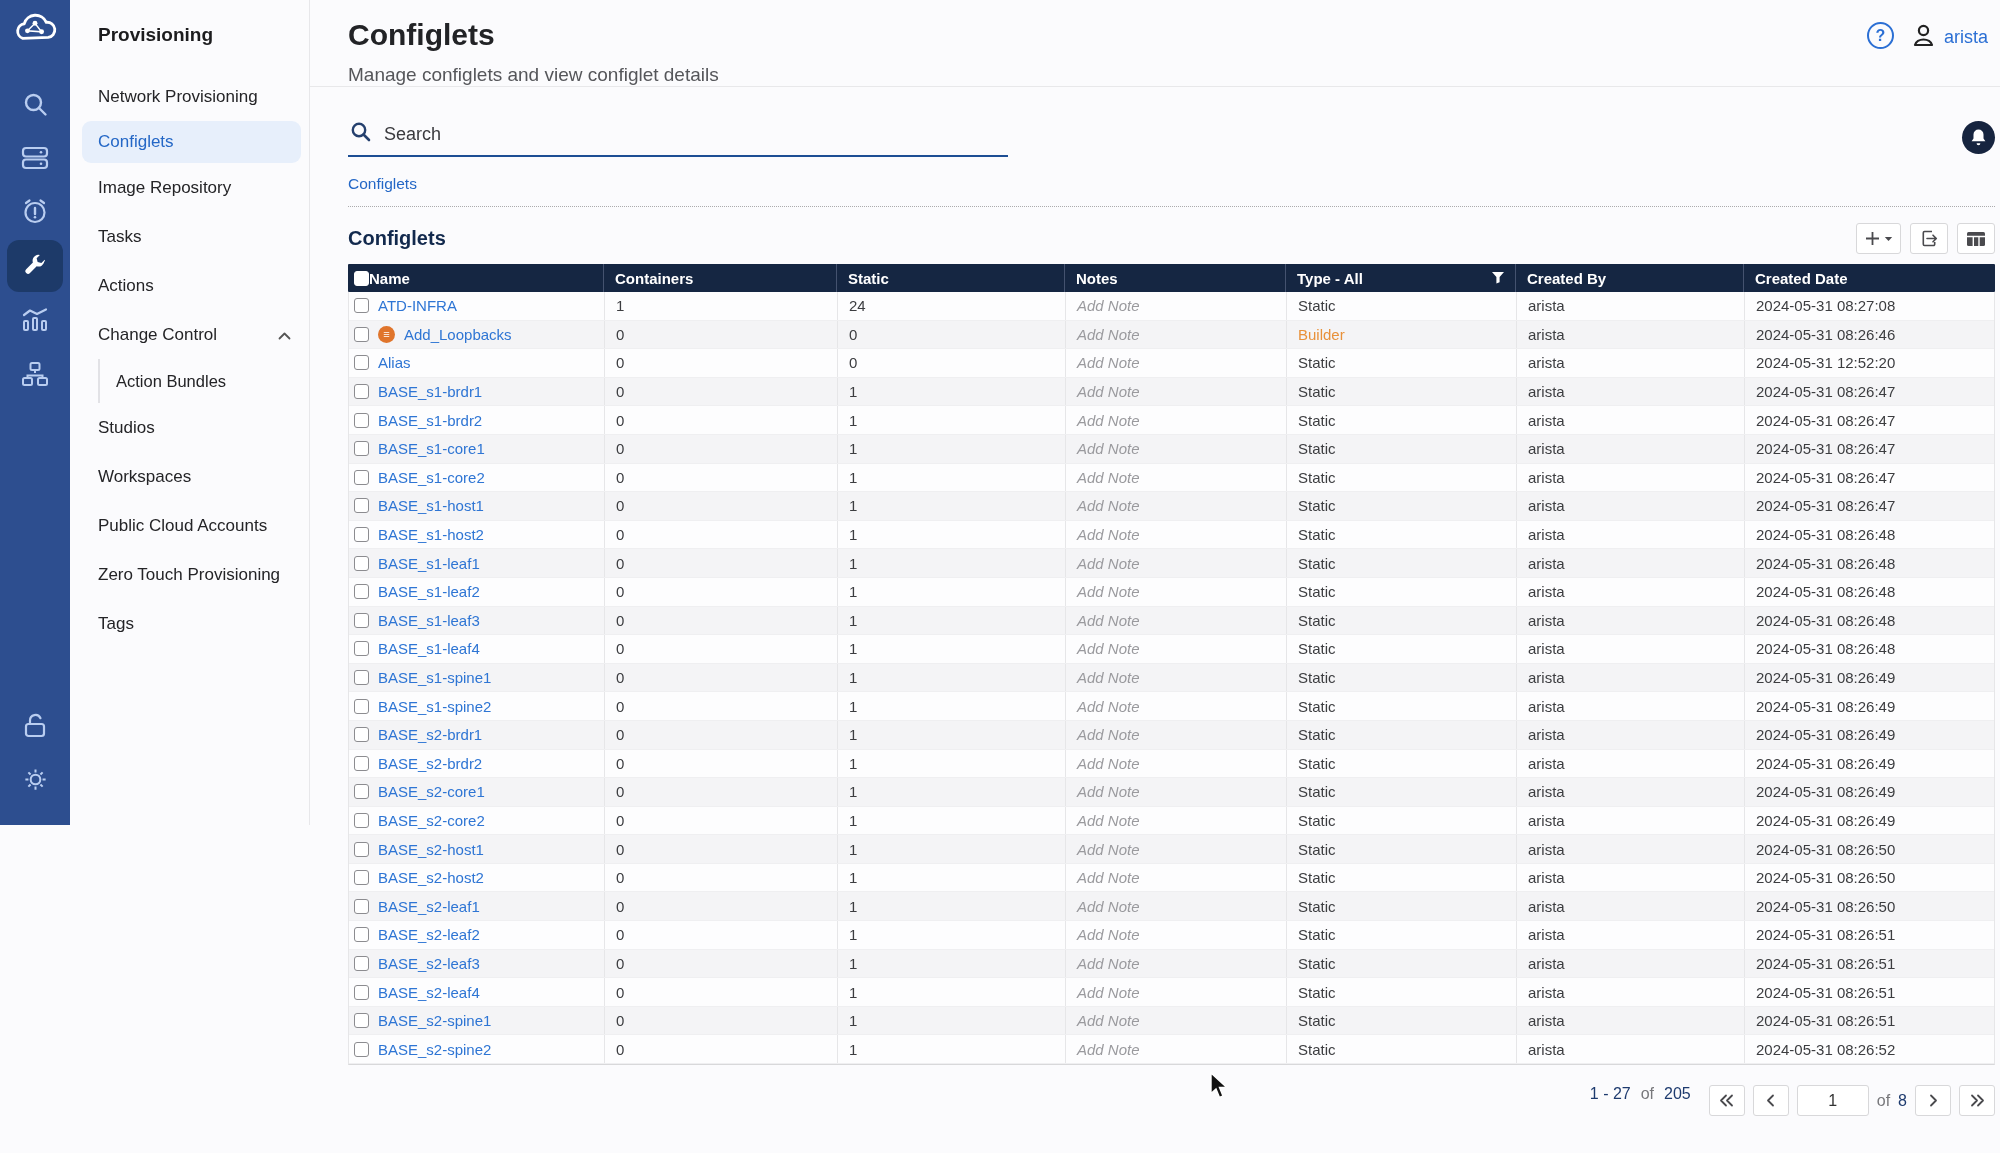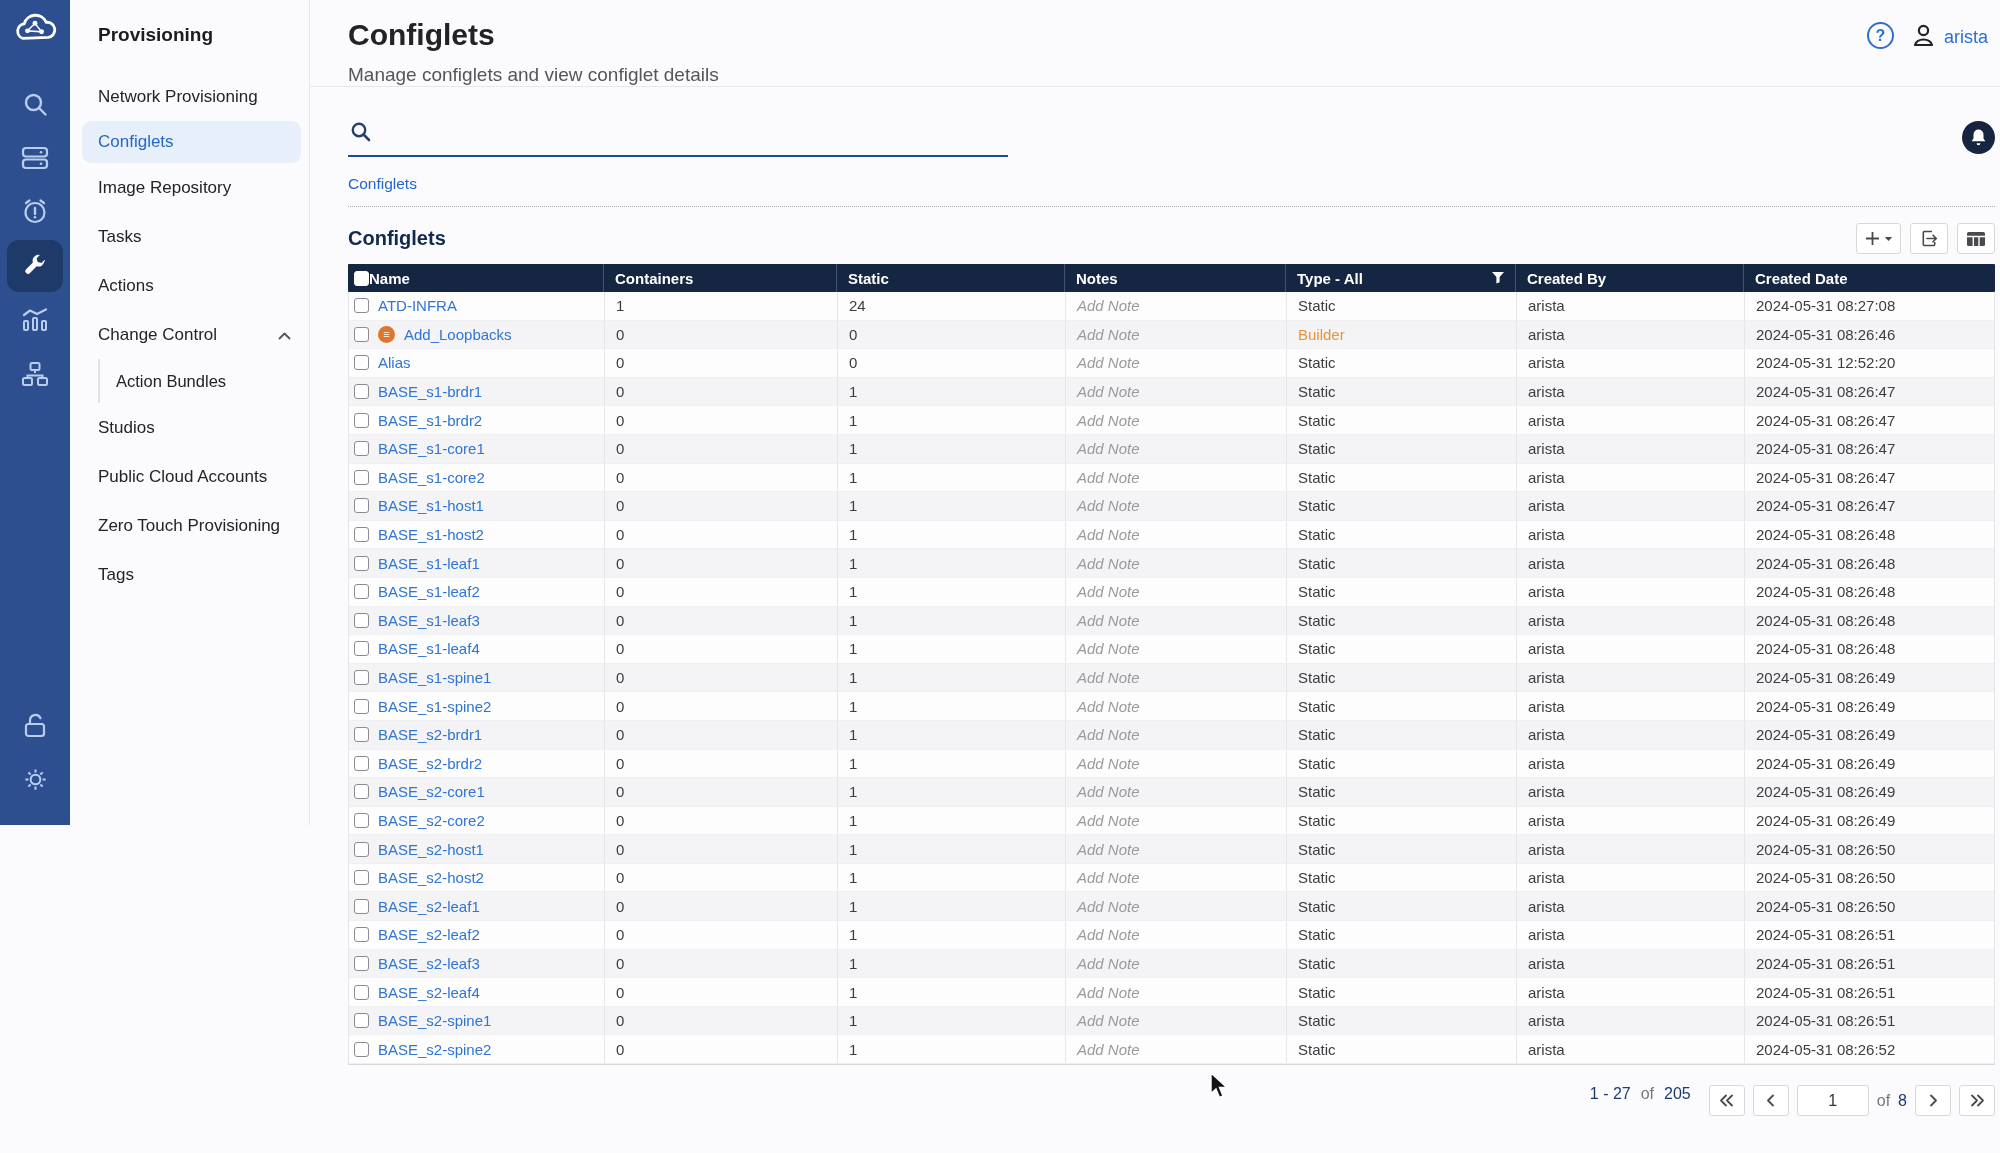--- a/index.html
+++ b/index.html
@@ -182,20 +182,23 @@
               <path d="M1.5 6.5 L6.5 1.5 L11.5 6.5" stroke="#555" stroke-width="1.8" fill="none" stroke-linecap="round" stroke-linejoin="round"></path>
             </svg></span>
         </div>
         <div class="side-item sub">
           <span>Action Bundles</span>
         </div>
         <div class="side-item">
           <span>Studios</span>
         </div>
         <div class="side-item">
+          <span>Workspaces</span>
+        </div>
+        <div class="side-item">
           <span>Public Cloud Accounts</span>
         </div>
         <div class="side-item">
           <span>Zero Touch Provisioning</span>
         </div>
         <div class="side-item">
           <span>Tags</span>
         </div>
       </nav>
   </aside>
@@ -223,20 +226,21 @@
 
     <div class="content">
       <div class="search-row">
         <div class="search-box">
           <span>
             <svg width="22" height="22" viewBox="0 0 22 22">
                 <circle cx="9" cy="9" r="6.2" stroke="#25406e" stroke-width="2.4" fill="none"></circle>
                 <line x1="13.5" y1="13.5" x2="19" y2="19" stroke="#25406e" stroke-width="2.6" stroke-linecap="round"></line>
               </svg>
           </span>
+          <input type="text" placeholder="Search" style="">
         </div>
         <button class="bell-btn">
           <svg width="17" height="18" viewBox="0 0 18 19">
               <path d="M9 1.5 a5.3 5.3 0 0 1 5.3 5.3 v4.2 l2 3.1 h-14.6 l2-3.1 v-4.2 A5.3 5.3 0 0 1 9 1.5 z" fill="#fff"></path>
               <path d="M7 16.2 a2 2 0 0 0 4 0 z" fill="#fff"></path>
             </svg>
         </button>
       </div>
 
       <div class="breadcrumb">

